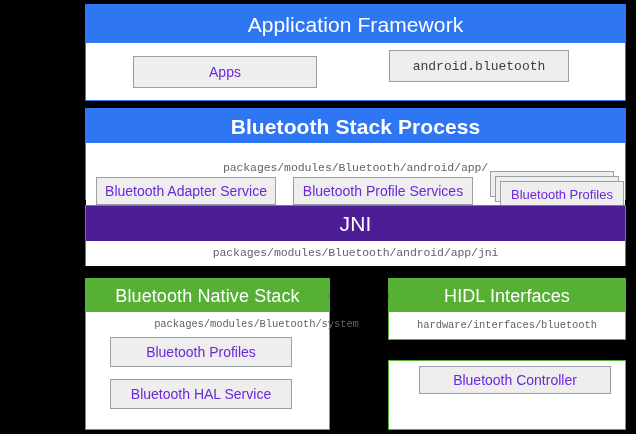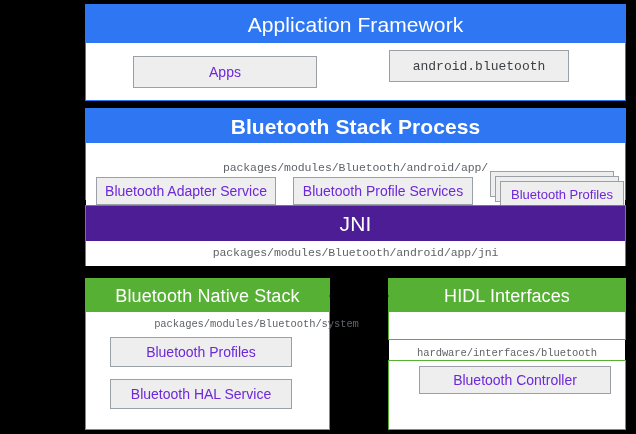--- a/index.html
+++ b/index.html
@@ -169,21 +169,21 @@
         <span>Bluetooth Profiles</span>
       </div>
       <div class="box" style="left:24px; top:67px; width:182px; height:30px;">
         <span>Bluetooth HAL Service</span>
       </div>
     </div>
   </div>
 
   <div class="panel panel-green" style="left:388px; top:278px; width:238px; height:62px;">
     <div class="panel-head head-green head-sm" style="height:33px;">HIDL Interfaces</div>
-    <div class="panel-body" style="height:27px;margin-top:28px;">
+    <div class="panel-body" style="height:27px;">
       <div class="path path-sm" style="position:absolute; left:0; top:8px;">hardware/interfaces/bluetooth</div>
     </div>
   </div>
 
   <div class="panel panel-green" style="left:388px; top:360px; width:238px; height:70px;">
     <div class="panel-body" style="height:38px;">
       <div class="box" style="left:22px; top:5px; width:192px; height:28px;margin-left:8px;">
         <span>Bluetooth Controller</span>
       </div>
     </div>

